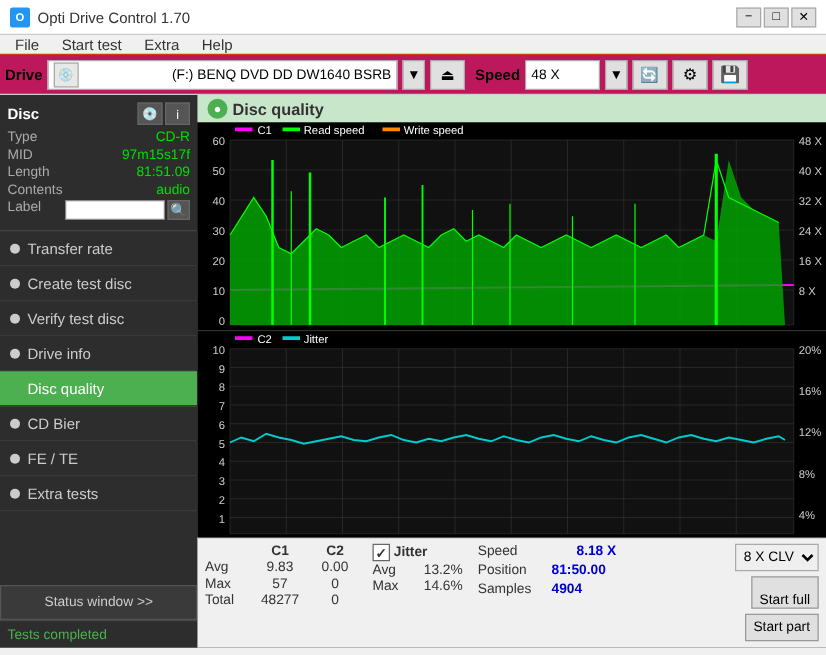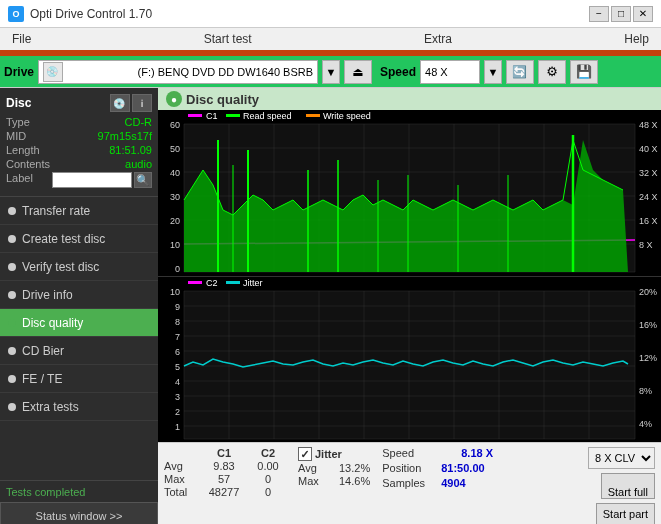--- a/index.html
+++ b/index.html
@@ -7,25 +7,25 @@
     
     
     #titlebar { background: #fff; height: 28px; display: flex; align-items: center; justify-content: space-between; padding: 0 8px; border-bottom: 1px solid #ccc; }
     #titlebar-left { display: flex; align-items: center; gap: 6px; }
     #titlebar-icon { width: 16px; height: 16px; background: #2196F3; border-radius: 2px; display: flex; align-items: center; justify-content: center; color: white; font-size: 9px; font-weight: bold; }
     #titlebar-title { font-size: 12px; color: #333; }
     #titlebar-controls { display: flex; gap: 2px; }
     .titlebar-btn { width: 20px; height: 16px; background: #e0e0e0; border: 1px solid #aaa; display: flex; align-items: center; justify-content: center; font-size: 10px; cursor: pointer; }
     
     
-    #menubar { background: #f0f0f0; height: 28px; display: flex; align-items: center; padding: 0 4px; border-bottom: 6px solid #c2410c; gap: 2px; justify-content: space-between; }
+    #menubar { background: #f0f0f0; height: 16px; display: flex; align-items: center; padding: 0 4px; border-bottom: 1px solid #c2410c; gap: 2px; }
     .menu-item { padding: 2px 8px; font-size: 12px; cursor: pointer; color: #333; }
     
     
-    #drivebar { height: 32px; background: #22c55e; border-bottom: 1px solid #ccc; display: flex; align-items: center; padding: 2px 4px; gap: 4px; }
+    #drivebar { height: 32px; background: #be185d; border-bottom: 1px solid #ccc; display: flex; align-items: center; padding: 2px 4px; gap: 4px; }
     #drive-selector { display: flex; align-items: center; background: white; border: 1px solid #aaa; height: 24px; flex: 1; max-width: 280px; padding: 0 4px; font-size: 11px; }
     #drive-icon { width: 20px; height: 20px; background: #e8e8e8; border: 1px solid #aaa; display: flex; align-items: center; justify-content: center; }
     #drive-dropdown { width: 18px; height: 24px; background: #e0e0e0; border: 1px solid #aaa; display: flex; align-items: center; justify-content: center; cursor: pointer; }
     #eject-btn { width: 28px; height: 24px; background: #e0e0e0; border: 1px solid #aaa; display: flex; align-items: center; justify-content: center; cursor: pointer; }
     #speed-selector { display: flex; align-items: center; background: white; border: 1px solid #aaa; height: 24px; padding: 0 4px; font-size: 11px; min-width: 60px; }
     #speed-dropdown { width: 18px; height: 24px; background: #e0e0e0; border: 1px solid #aaa; display: flex; align-items: center; justify-content: center; cursor: pointer; }
     .toolbar-icon-btn { width: 28px; height: 24px; background: #e0e0e0; border: 1px solid #aaa; display: flex; align-items: center; justify-content: center; cursor: pointer; font-size: 14px; }
     
     
     #main { display: flex; height: calc(524px - 28px - 22px - 32px); }
@@ -180,22 +180,22 @@
     <div class="nav-item">
       <div class="nav-dot white"></div>
       <span>FE / TE</span>
     </div>
     <div class="nav-item">
       <div class="nav-dot white"></div>
       <span>Extra tests</span>
     </div>
 
     <div id="status-section" style="margin-top:auto;">
+      <div id="status-window-btn">Status window &gt;&gt;</div>
       <div id="status-text">Tests completed</div>
-      <div id="status-window-btn">Status window &gt;&gt;</div>
     </div>
   </div>
 
   <div id="right-panel">
 
     <div id="chart-header">
       <div id="chart-header-icon">●</div>
       <span id="chart-title">Disc quality</span>
     </div>
 

